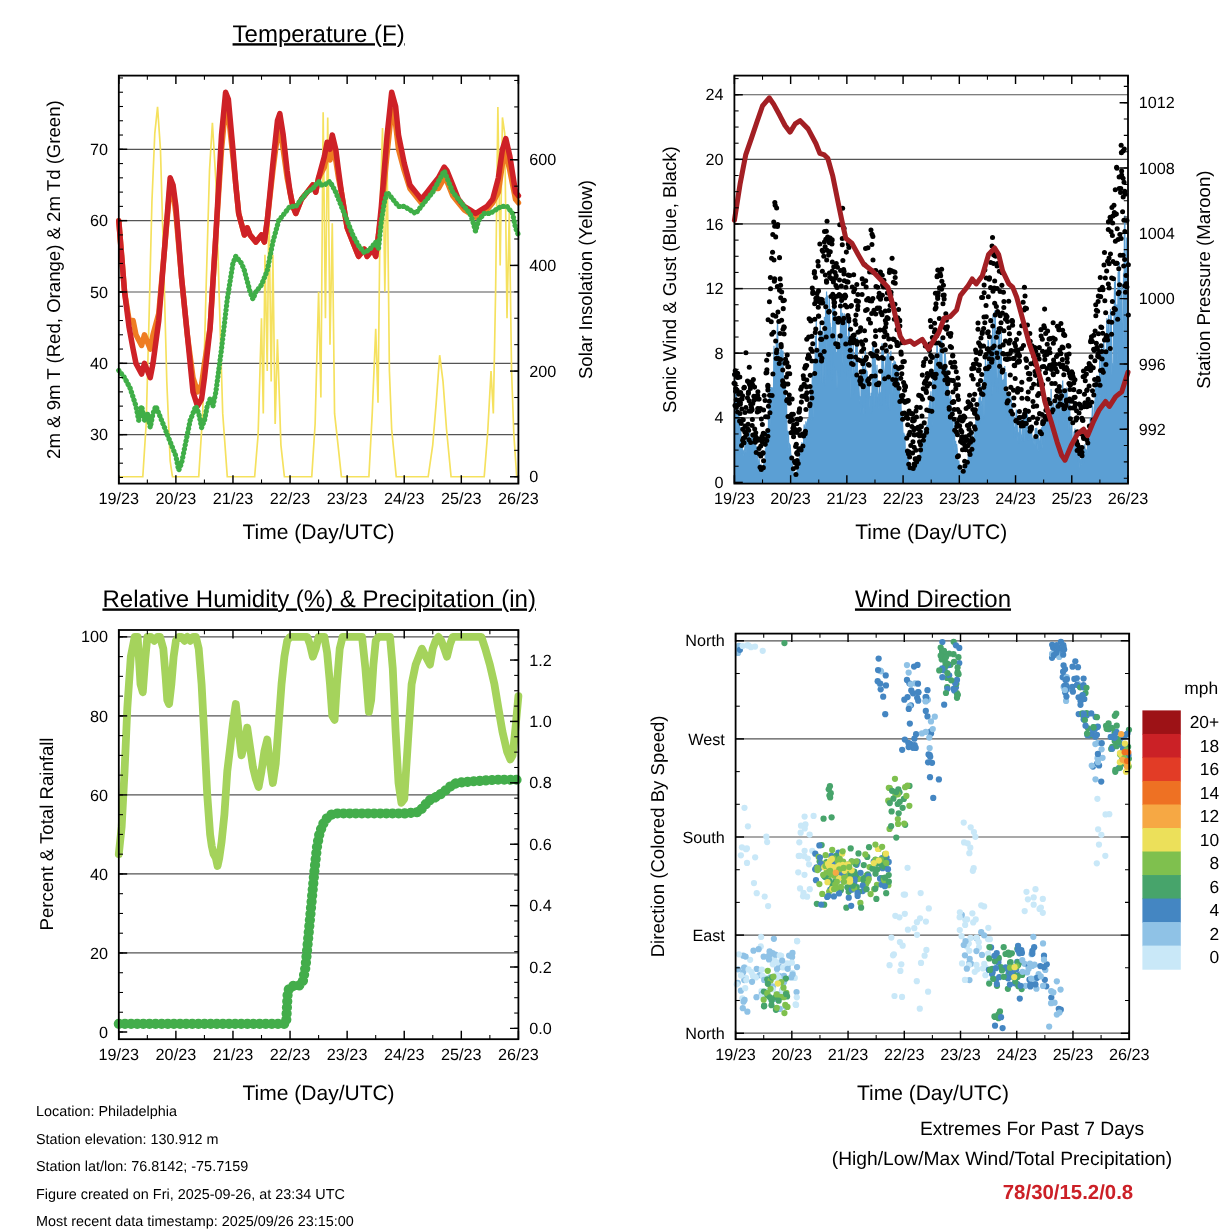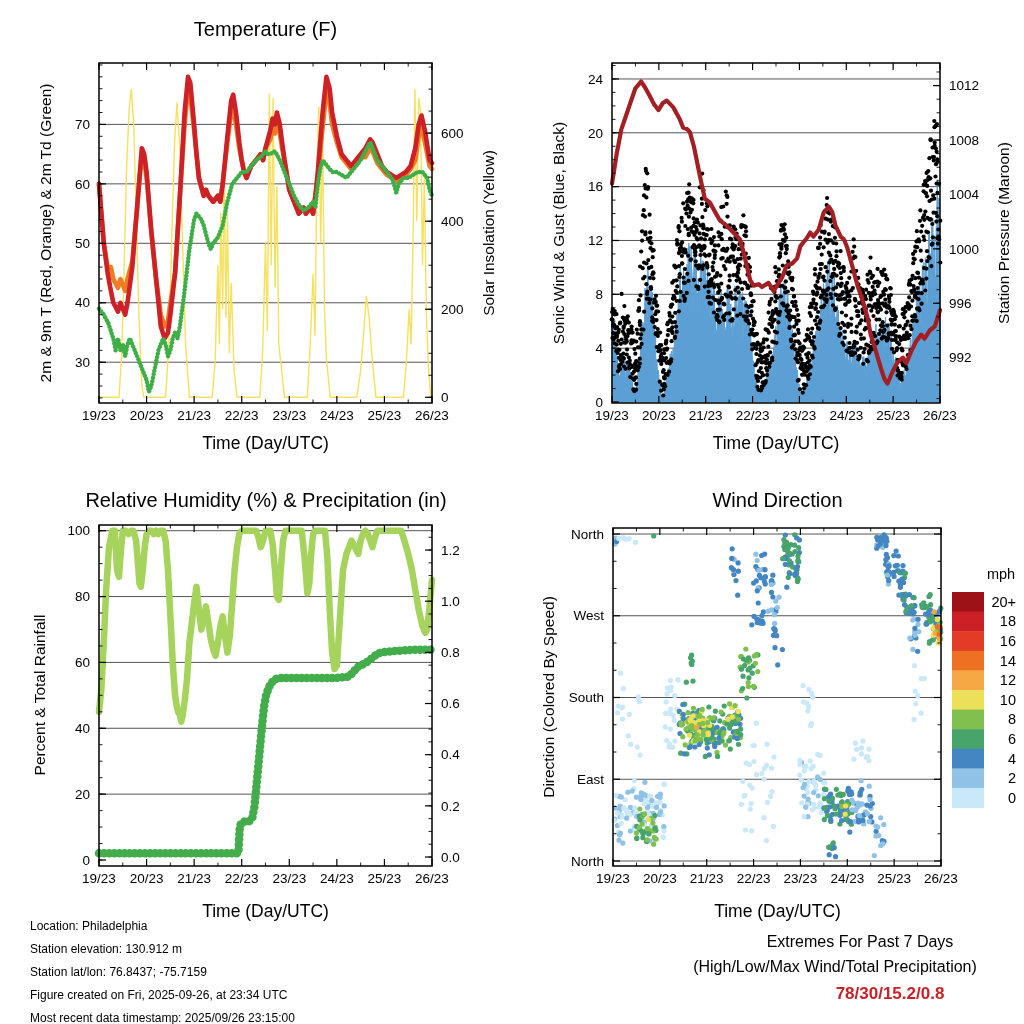--- a/index.html
+++ b/index.html
@@ -1,19 +1,19 @@
 <!DOCTYPE html>
 <html><head>
 <meta charset="utf-8">
 <style>
   html,body{margin:0;padding:0;background:#fff;}
   #stage{position:relative;width:1024px;height:1024px;background:#fff;
          font-family:"Liberation Sans",sans-serif;color:#000;overflow:hidden;}
   #chartsvg{position:absolute;left:0;top:0;}
-  .title{position:absolute;text-align:center;font-size:20px;white-space:nowrap;}
+  .title{position:absolute;text-align:center;font-size:20px;white-space:nowrap;text-decoration:underline;}
   .xlab{position:absolute;text-align:center;font-size:17.5px;white-space:nowrap;}
   .ylab{position:absolute;transform:translate(-50%,-50%) rotate(-90deg);
         white-space:nowrap;font-size:15.5px;}
   .foot{position:absolute;font-size:12px;white-space:nowrap;}
   .extreme{position:absolute;text-align:center;font-size:16px;white-space:nowrap;}
   .extremeval{position:absolute;text-align:center;font-size:17px;font-weight:bold;white-space:nowrap;}
   .cbtitle{position:absolute;text-align:center;font-size:14.5px;}
   text{font-family:"Liberation Sans",sans-serif;}
 </style>
 </head>
@@ -2931,20 +2931,20 @@
 
   <div class="xlab" style="left:99px;top:433px;width:333px;">Time (Day/UTC)</div>
   <div class="xlab" style="left:612px;top:433px;width:328px;">Time (Day/UTC)</div>
   <div class="xlab" style="left:99px;top:901px;width:333px;">Time (Day/UTC)</div>
   <div class="xlab" style="left:614px;top:901px;width:327px;">Time (Day/UTC)</div>
 
   <div class="cbtitle" style="left:961px;top:566px;width:80px;">mph</div>
 
   <div class="foot" style="left:30px;top:919px;">Location: Philadelphia</div>
   <div class="foot" style="left:30px;top:942px;">Station elevation: 130.912 m</div>
-  <div class="foot" style="left:30px;top:965px;">Station lat/lon: 76.8437; -75.7159</div>
+  <div class="foot" style="left:30px;top:965px;">Station lat/lon: 76.8142; -75.7159</div>
   <div class="foot" style="left:30px;top:988px;">Figure created on Fri, 2025-09-26, at 23:34 UTC</div>
   <div class="foot" style="left:30px;top:1011px;">Most recent data timestamp: 2025/09/26 23:15:00</div>
 
   <div class="extreme" style="left:700px;top:933px;width:320px;">Extremes For Past 7 Days</div>
   <div class="extreme" style="left:675px;top:958px;width:320px;">(High/Low/Max Wind/Total Precipitation)</div>
   <div class="extremeval" id="extremeval" style="left: 730px; top: 984px; width: 320px; color: rgb(204, 32, 39);">78/30/15.2/0.8</div>
 </div>
 
 </body></html>

